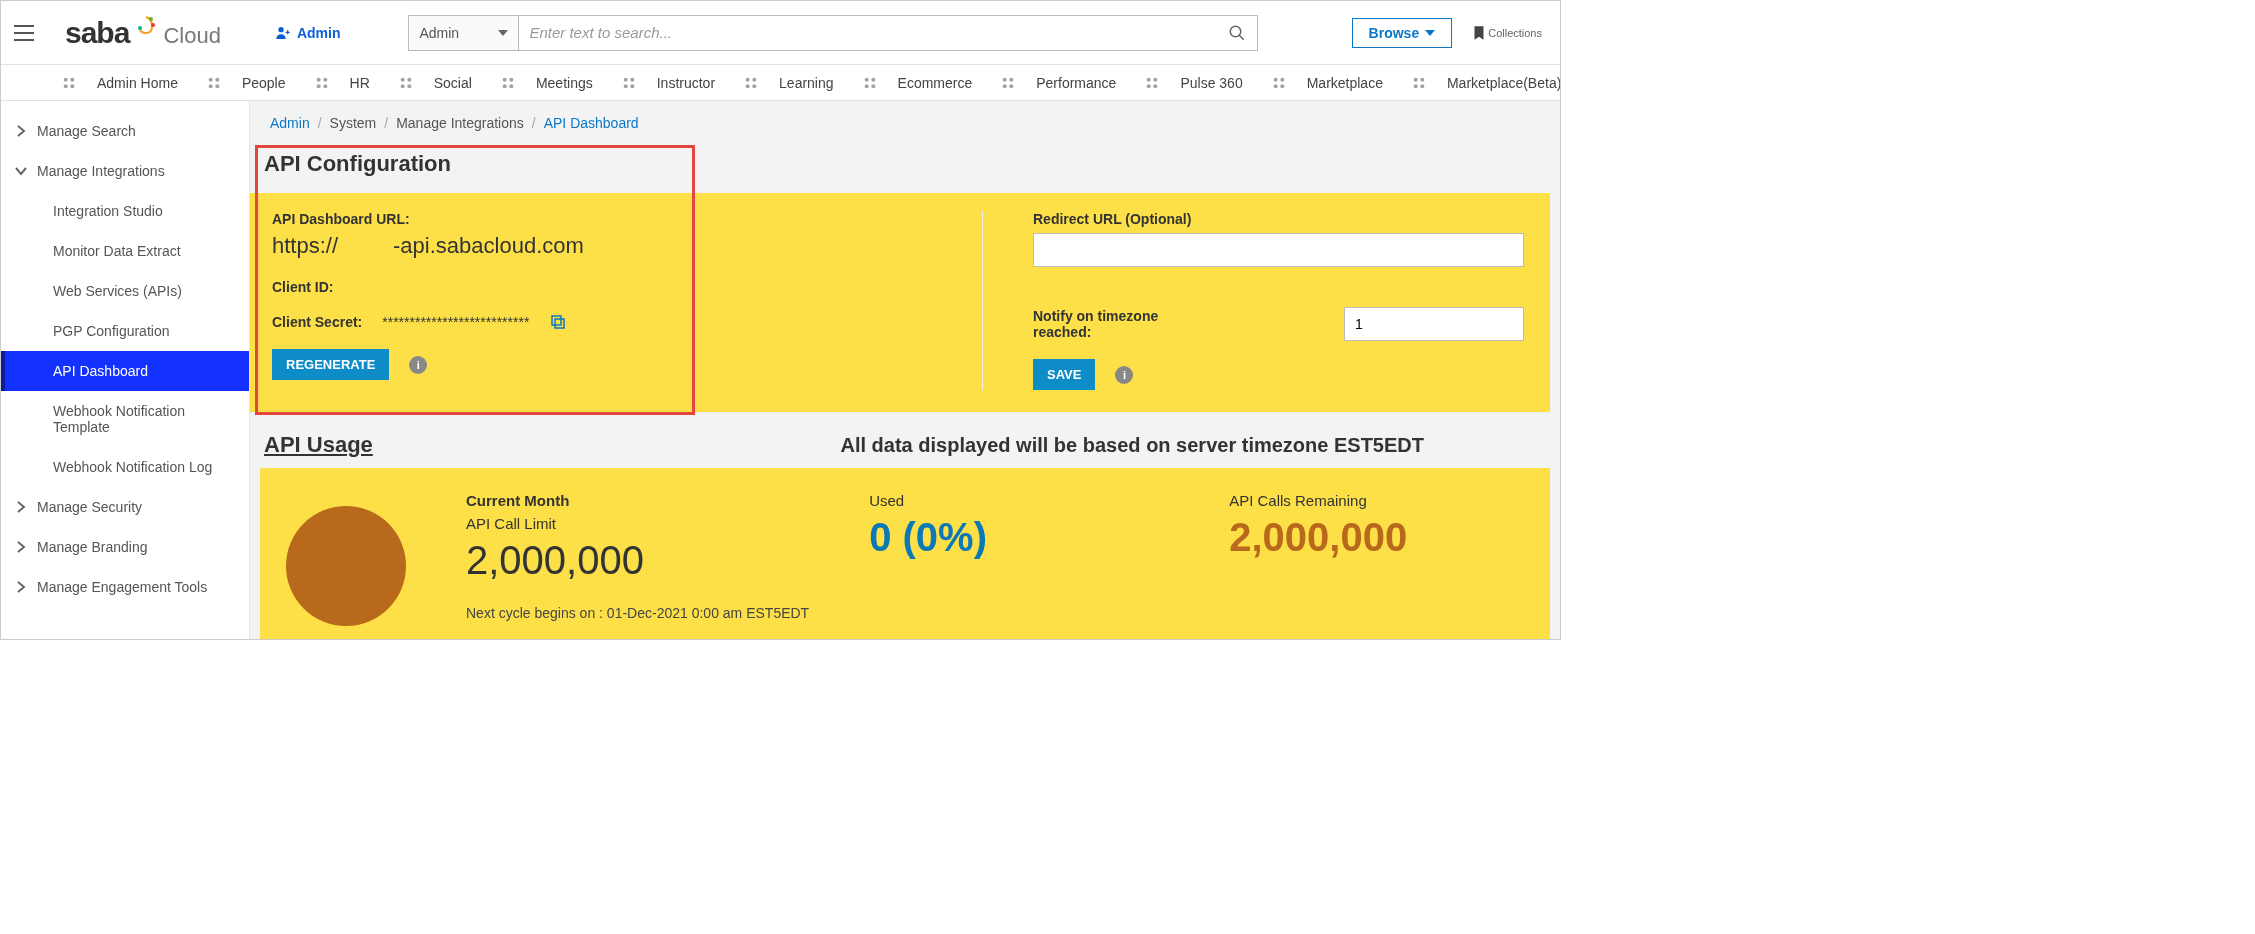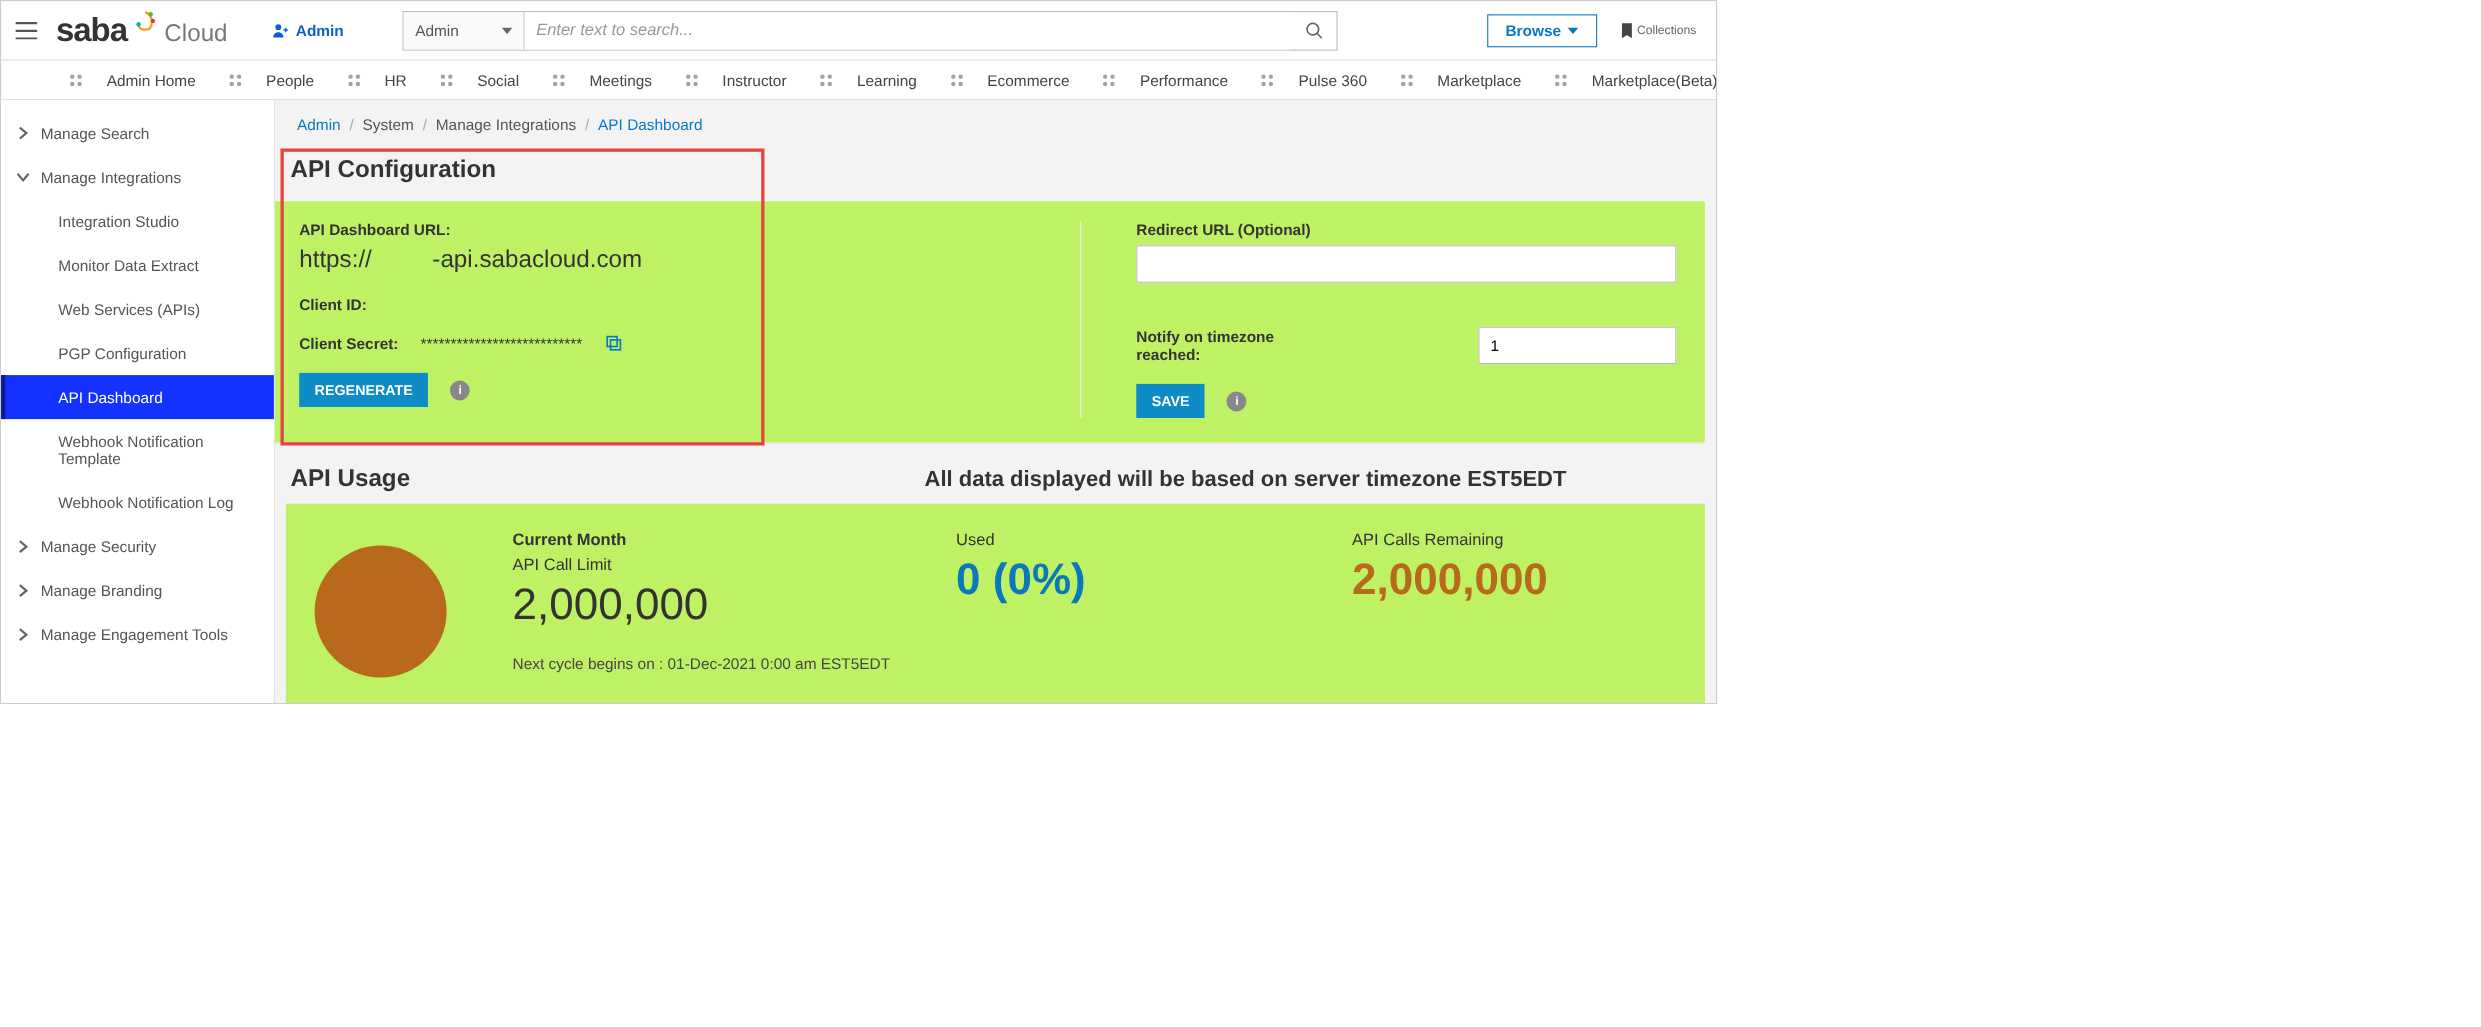--- a/index.html
+++ b/index.html
@@ -1,20 +1,20 @@
 <!DOCTYPE html>
 <html><head>
 <meta charset="utf-8">
 <style>
   * { box-sizing: border-box; margin: 0; padding: 0; }
   body { font-family: Arial, Helvetica, sans-serif; font-size: 14px; color: #333; background: #fff; width: 2255px; transform-origin: top left; }
   .viewport { width: 1561px; height: 640px; border: 1px solid #ccc; overflow: hidden; display: flex; flex-direction: column; }
 
   
-  .topbar { display: flex; align-items: center; height: 54px; border-bottom: 1px solid #e1e1e1; padding: 0 18px 0 10px; gap: 14px; justify-content: center; }
+  .topbar { display: flex; align-items: center; height: 64px; border-bottom: 1px solid #e1e1e1; padding: 0 18px 0 10px; gap: 28px; justify-content: center; }
   .hamburger { width: 26px; height: 26px; display: flex; align-items: center; justify-content: center; cursor: pointer; }
   .logo { display: flex; align-items: baseline; gap: 6px; }
   .logo .saba { font-size: 30px; font-weight: 700; color: #333; letter-spacing: -1px; }
   .logo .cloud { font-size: 22px; color: #777; font-weight: 300; }
   .logo .swirl { position: relative; top: -6px; }
   .admin-link { display: flex; align-items: center; gap: 6px; color: #0b5fd6; font-weight: 700; cursor: pointer; margin-left: 26px; }
   .searchbox { display: flex; margin-left: auto; border: 1px solid #bbb; height: 36px; width: 850px; margin-left: 40px; }
   .searchbox .scope { width: 110px; display: flex; align-items: center; justify-content: space-between; padding: 0 10px; border-right: 1px solid #bbb; background: #fafafa; font-size: 14px; color: #555; cursor: pointer; }
   .searchbox input { flex: 1; border: 0; padding: 0 10px; font-size: 15px; font-style: italic; color: #888; }
   .searchbox input::placeholder { font-style: italic; color: #999; }
@@ -37,39 +37,39 @@
   .sidebar .children { padding-left: 38px; }
   .sidebar .child { padding: 12px 10px; cursor: pointer; color: #555; font-size: 14px; border-left: 4px solid transparent; }
   .sidebar .child.selected { background: #1432ff; color: #fff; border-left: 4px solid #0a1c9c; margin-left: -38px; padding-left: 48px; }
 
   .main { flex: 1; background: #f3f3f3; overflow: hidden; position: relative; }
   .breadcrumbs { padding: 14px 20px; font-size: 14px; color: #888; }
   .breadcrumbs a { color: #0b78c7; text-decoration: none; }
   .breadcrumbs .sep { margin: 0 8px; color: #aaa; }
   .breadcrumbs .plain { color: #555; }
 
-  .card { background: #bef264; border-radius: 2px; box-shadow: 0 1px 2px rgba(0,0,0,.04); }
+  .card { background: #fde047; border-radius: 2px; box-shadow: 0 1px 2px rgba(0,0,0,.04); }
   .conf-row { display: flex; gap: 70px; margin: 0 10px 0 -4px; align-items: flex-start; padding: 18px 26px 22px 26px; }
   .highlight-box { position: absolute; border: 3px solid #e2463e; }
 
   h2.section { font-size: 22px; font-weight: 700; color: #333; margin: 6px 0 16px 14px; }
 
   .lbl { font-weight: 700; font-size: 14px; margin-bottom: 6px; }
   .url-val { font-size: 22px; margin-bottom: 20px; }
   .row-inline { display: flex; align-items: center; gap: 20px; margin-top: 10px; }
   .btn { background: #0e8cc7; color: #fff; border: 0; padding: 8px 14px; font-weight: 700; font-size: 13px; cursor: pointer; }
   .info-dot { width: 18px; height: 18px; border-radius: 50%; background: #888; color: #fff; display: inline-flex; align-items: center; justify-content: center; font-size: 11px; font-weight: 700; cursor: pointer; }
 
   .right-conf { flex: 1; border-left: 1px solid #eee; padding-left: 50px; }
   .right-conf input[type=text] { height: 34px; border: 1px solid #bbb; padding: 0 10px; font-size: 14px; }
   .right-conf .wide { width: 100%; }
 
   
   .usage-head { display: flex; align-items: baseline; justify-content: space-between; margin: 20px 16px 10px 14px; }
-  .usage-head h2 { font-size: 22px; font-weight: 700; }
+  .usage-head h2 { font-size: 22px; font-weight: 700; text-decoration: underline; }
   .usage-head .tz { font-weight: 700; font-size: 20px; color: #333; margin-right: 120px; text-align: center;}
   .usage-body { margin: 0 10px; padding: 24px 26px; display: flex; align-items: flex-start; gap: 60px; }
   .donut { width: 120px; height: 120px; border-radius: 50%; background: #b9691b; margin-top: 14px; }
   .metric { min-width: 220px; }
   .metric .mlabel { font-size: 15px; color: #333; margin-bottom: 6px; }
   .metric .mval { font-size: 40px; font-weight: 400; }
   .teal { color: #0b78b8; }
   .orange { color: #b9691b; }
   .small-note { font-size: 14px; color: #444; margin-top: 22px; }
 

